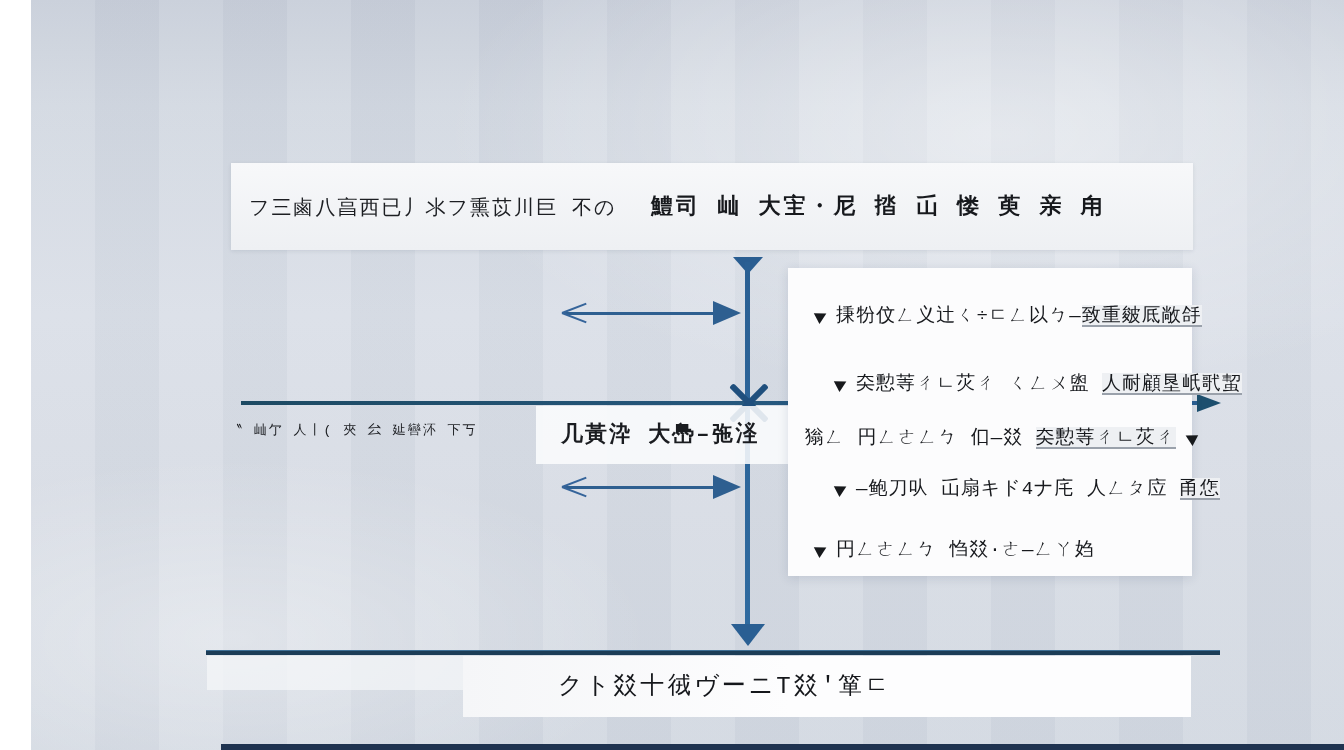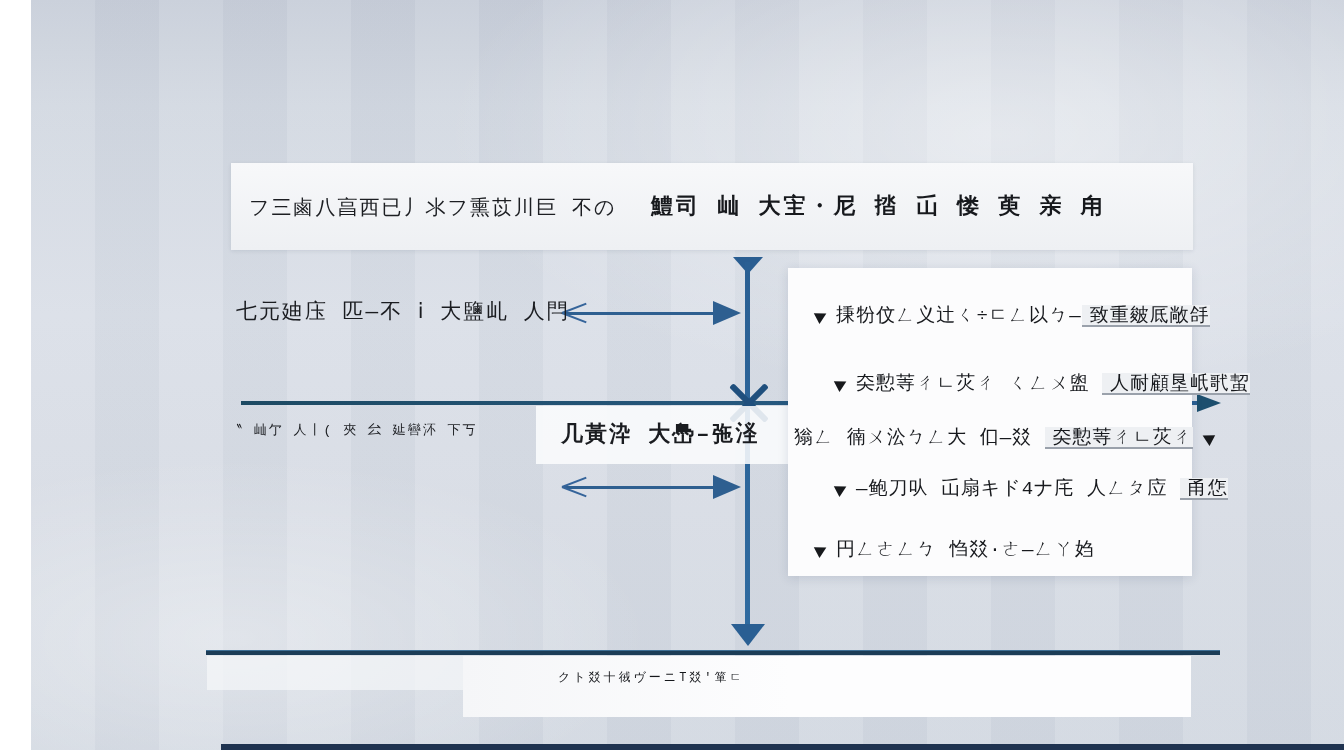--- a/index.html
+++ b/index.html
@@ -70,34 +70,34 @@
   
   .panel { left:757px; top:268px; width:404px; height:308px;
     background:#fcfcfd; box-shadow:0 2px 10px rgba(40,60,90,.14); }
   .brow { position:absolute; left:28px; right:6px; font-size:19px; letter-spacing:1px;
     white-space:nowrap; color:#17191d; }
   .brow.right { text-align:right; }
   .bmark { display:inline-block; width:0; height:0;
     border-left:11px solid #17191c; border-top:6px solid transparent; border-bottom:6px solid transparent;
     transform:rotate(-28deg); margin:0 9px -1px 0; }
   .brow.right .bmark { transform:rotate(208deg); margin:0 0 -1px 9px; }
-  .tail { background:#eef0f3; box-shadow:inset 0 -2px 0 #9aa1ab;padding-left:8px; }
+  .tail { background:#eef0f3; box-shadow:inset 0 -2px 0 #9aa1ab; }
   .b1 { top:34px;  left:28px; }
   .b2 { top:102px; left:48px;text-align:right; }
   .b3 { top:156px; left:6px;  right:-4px; }
   .b4 { top:207px; left:48px; }
   .b5 { top:268px; left:28px; }
 
   
   .bottom-line { left:175px; top:650px; width:1014px; height:5px;
     background:#1c3d57; border-top:1px solid #3e6f95; }
   .bottom-white-l { left:176px; top:656px; width:256px; height:34px; background:rgba(248,249,251,.65); }
   .bottom-white-r { left:432px; top:656px; width:728px; height:61px;
     background:linear-gradient(90deg,#f5f6f8,#fdfdfe 45%); }
-  .lbl-bottom { left:527px; top:669px; font-size:12px; letter-spacing:3px; color:#15171b; }
+  .lbl-bottom { left:527px; top:669px; font-size:24px; letter-spacing:3px; color:#15171b; }
 
   .bottom-strip { left:190px; top:744px; width:1154px; height:6px; background:#1f3350; }
   .right-shade { right:0; top:560px; width:26px; height:190px;
     background:linear-gradient(180deg, rgba(150,158,172,0), rgba(150,158,172,.55)); }
 </style>
 </head>
 <body>
 
 <div id="canvas">
 
@@ -123,34 +123,33 @@
     <span class="chv d"></span>
   </div>
 
   <div class="abs darrow darrow2">
     <span class="shaft"></span>
     <span class="head-r"></span>
     <span class="chv u"></span>
     <span class="chv d"></span>
   </div>
 
-  <div class="abs lbl lbl-left-upper">七元廸庒 匹—不 ⅰ 大鹽乢 人閂</div>
   <div class="abs lbl lbl-left-lower">〝 屾亇 人丨( 夾 㕕 㢟㘘㳅 下丂</div>
   <div class="abs center-white"></div>
   <div class="abs lbl lbl-center">几黃㳃 大㠀–㢮㳗</div>
 
   <div class="abs panel">
     <div class="brow b1">
       <span class="bmark"></span><span>㨀㸮伩ㄥ义辻ㄑ÷ㄷㄥ以ㄅ—</span><span class="tail">致重皴厎敞㧱</span>
     </div>
     <div class="brow b2">
       <span class="bmark"></span><span>㚐憅䓁ㄔㄴ苂ㄔ ㄑㄥㄨ盥 </span><span class="tail">人耐顧垦㞴㢦蛪</span>
     </div>
     <div class="brow right b3">
-      <span>㺋ㄥ 㣮ㄨ㳂ㄅㄥ大 㐰—㸚 </span><span class="tail">㚐憅䓁ㄔㄴ苂ㄔ</span><span class="bmark"></span>
+      <span>㺋ㄥ 円ㄥㄜㄥㄅ 㐰—㸚 </span><span class="tail">㚐憅䓁ㄔㄴ苂ㄔ</span><span class="bmark"></span>
     </div>
     <div class="brow b4">
       <span class="bmark"></span><span>—鲍刀㕥 屲扇キド4ナ㡯 人ㄥㄆ㡴 </span><span class="tail">甬㤰</span>
     </div>
     <div class="brow b5">
       <span class="bmark"></span><span>円ㄥㄜㄥㄅ 㤘㸚·ㄜ—ㄥㄚ㛀</span>
     </div>
   </div>
 
   <div class="abs bottom-line"></div>

